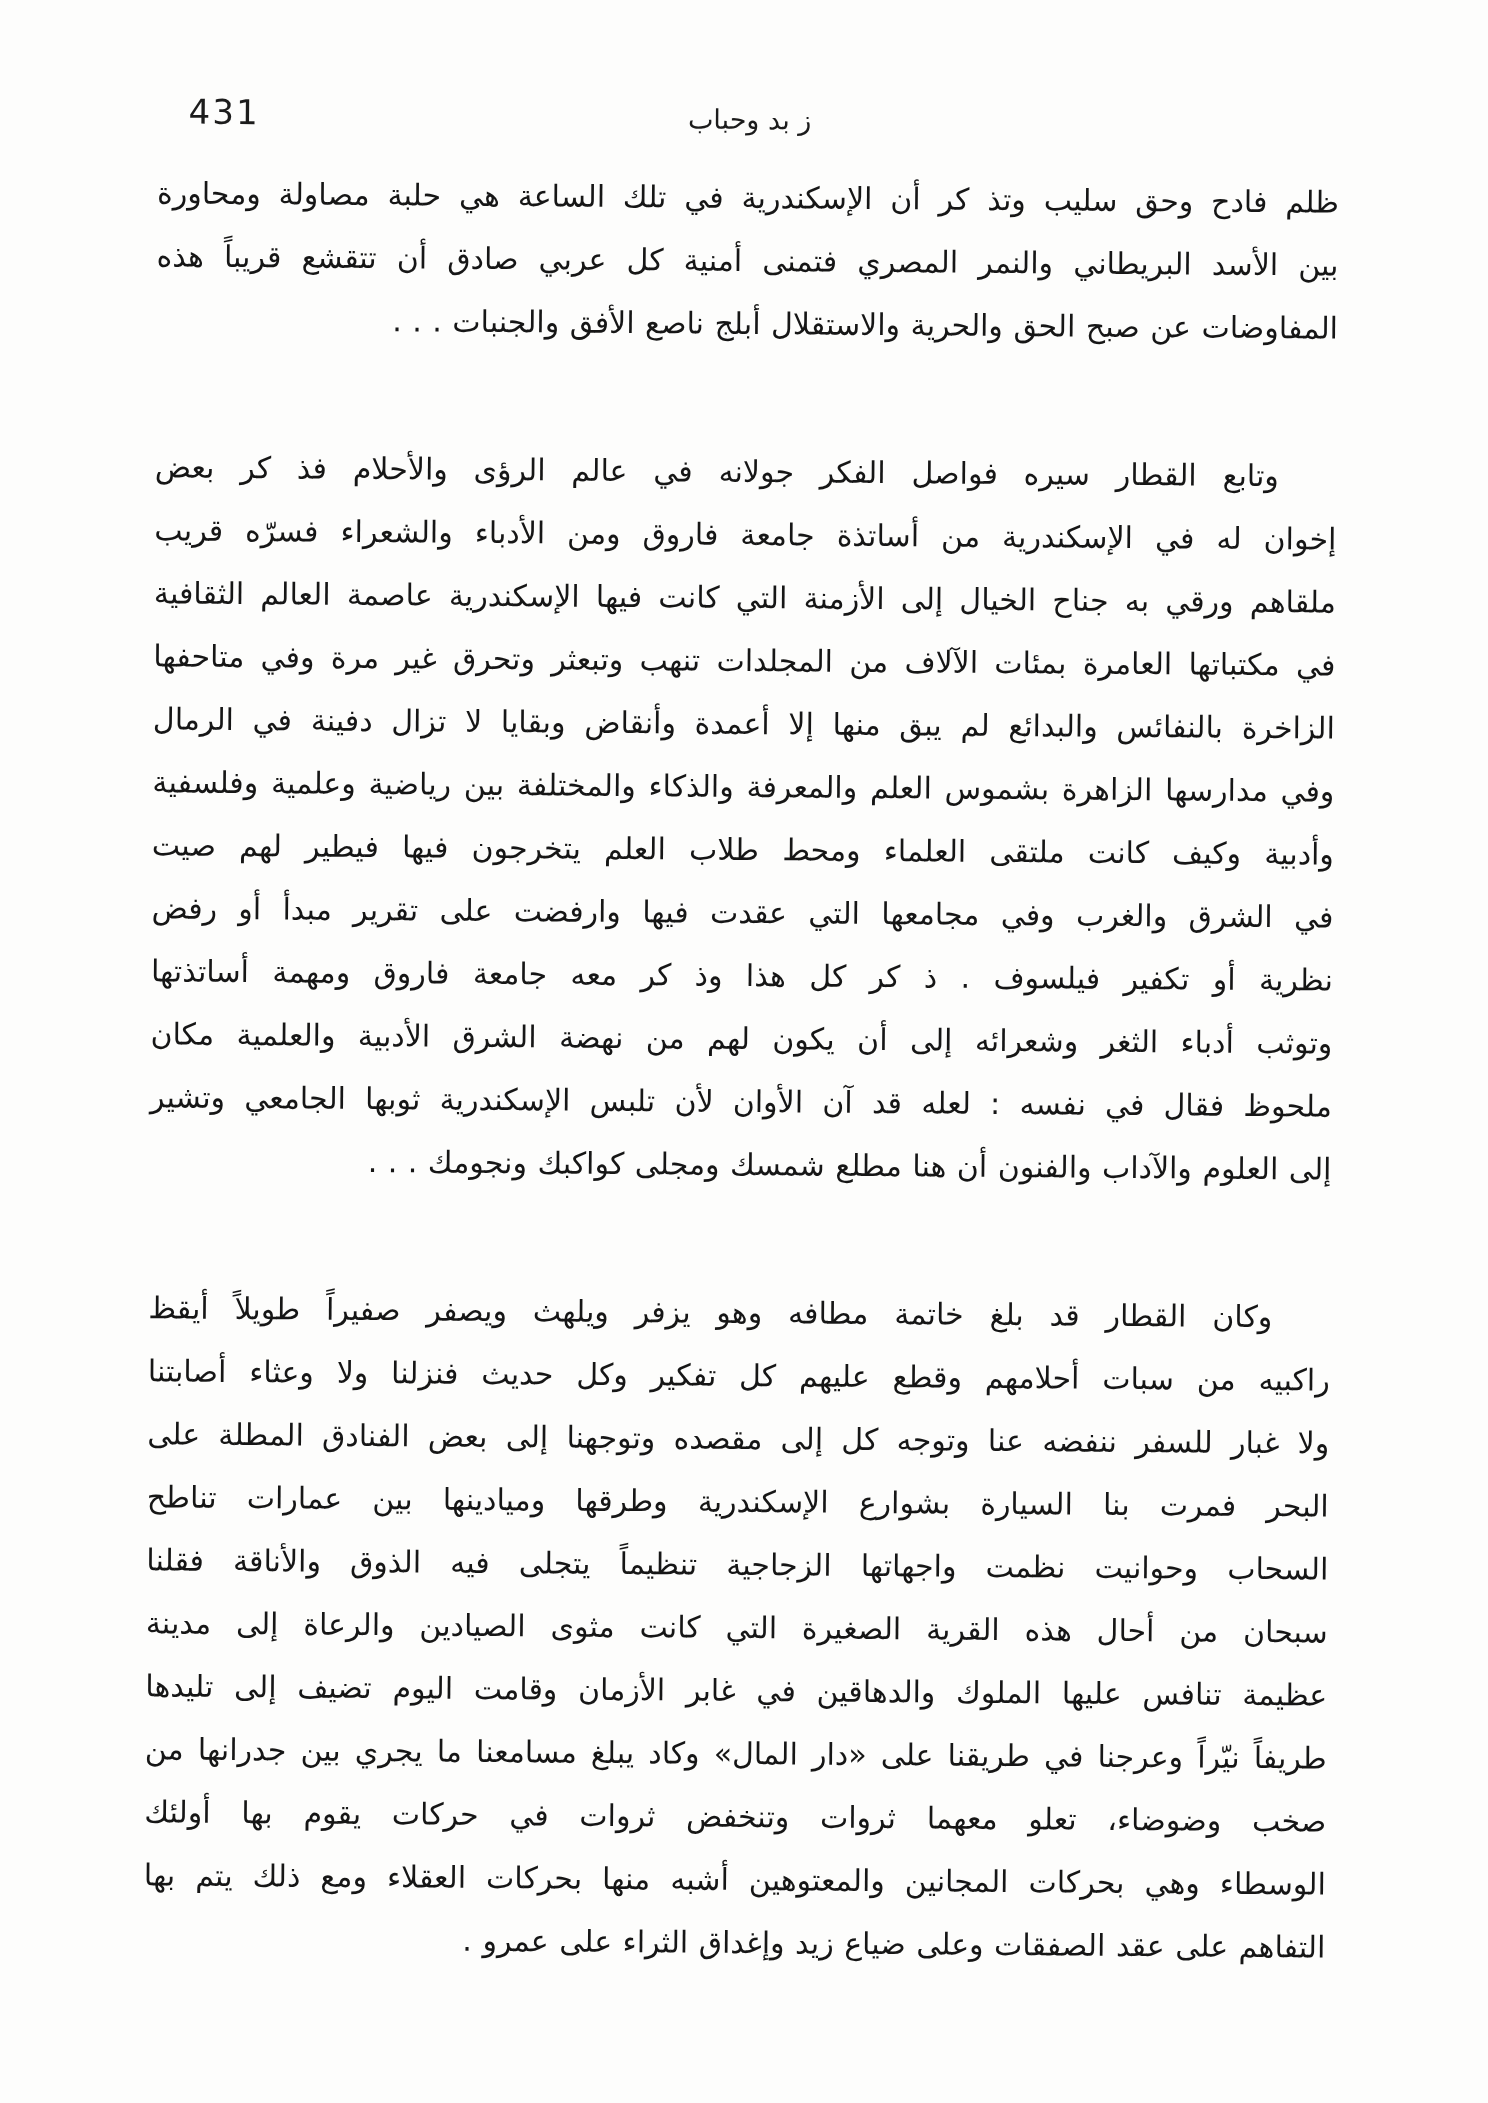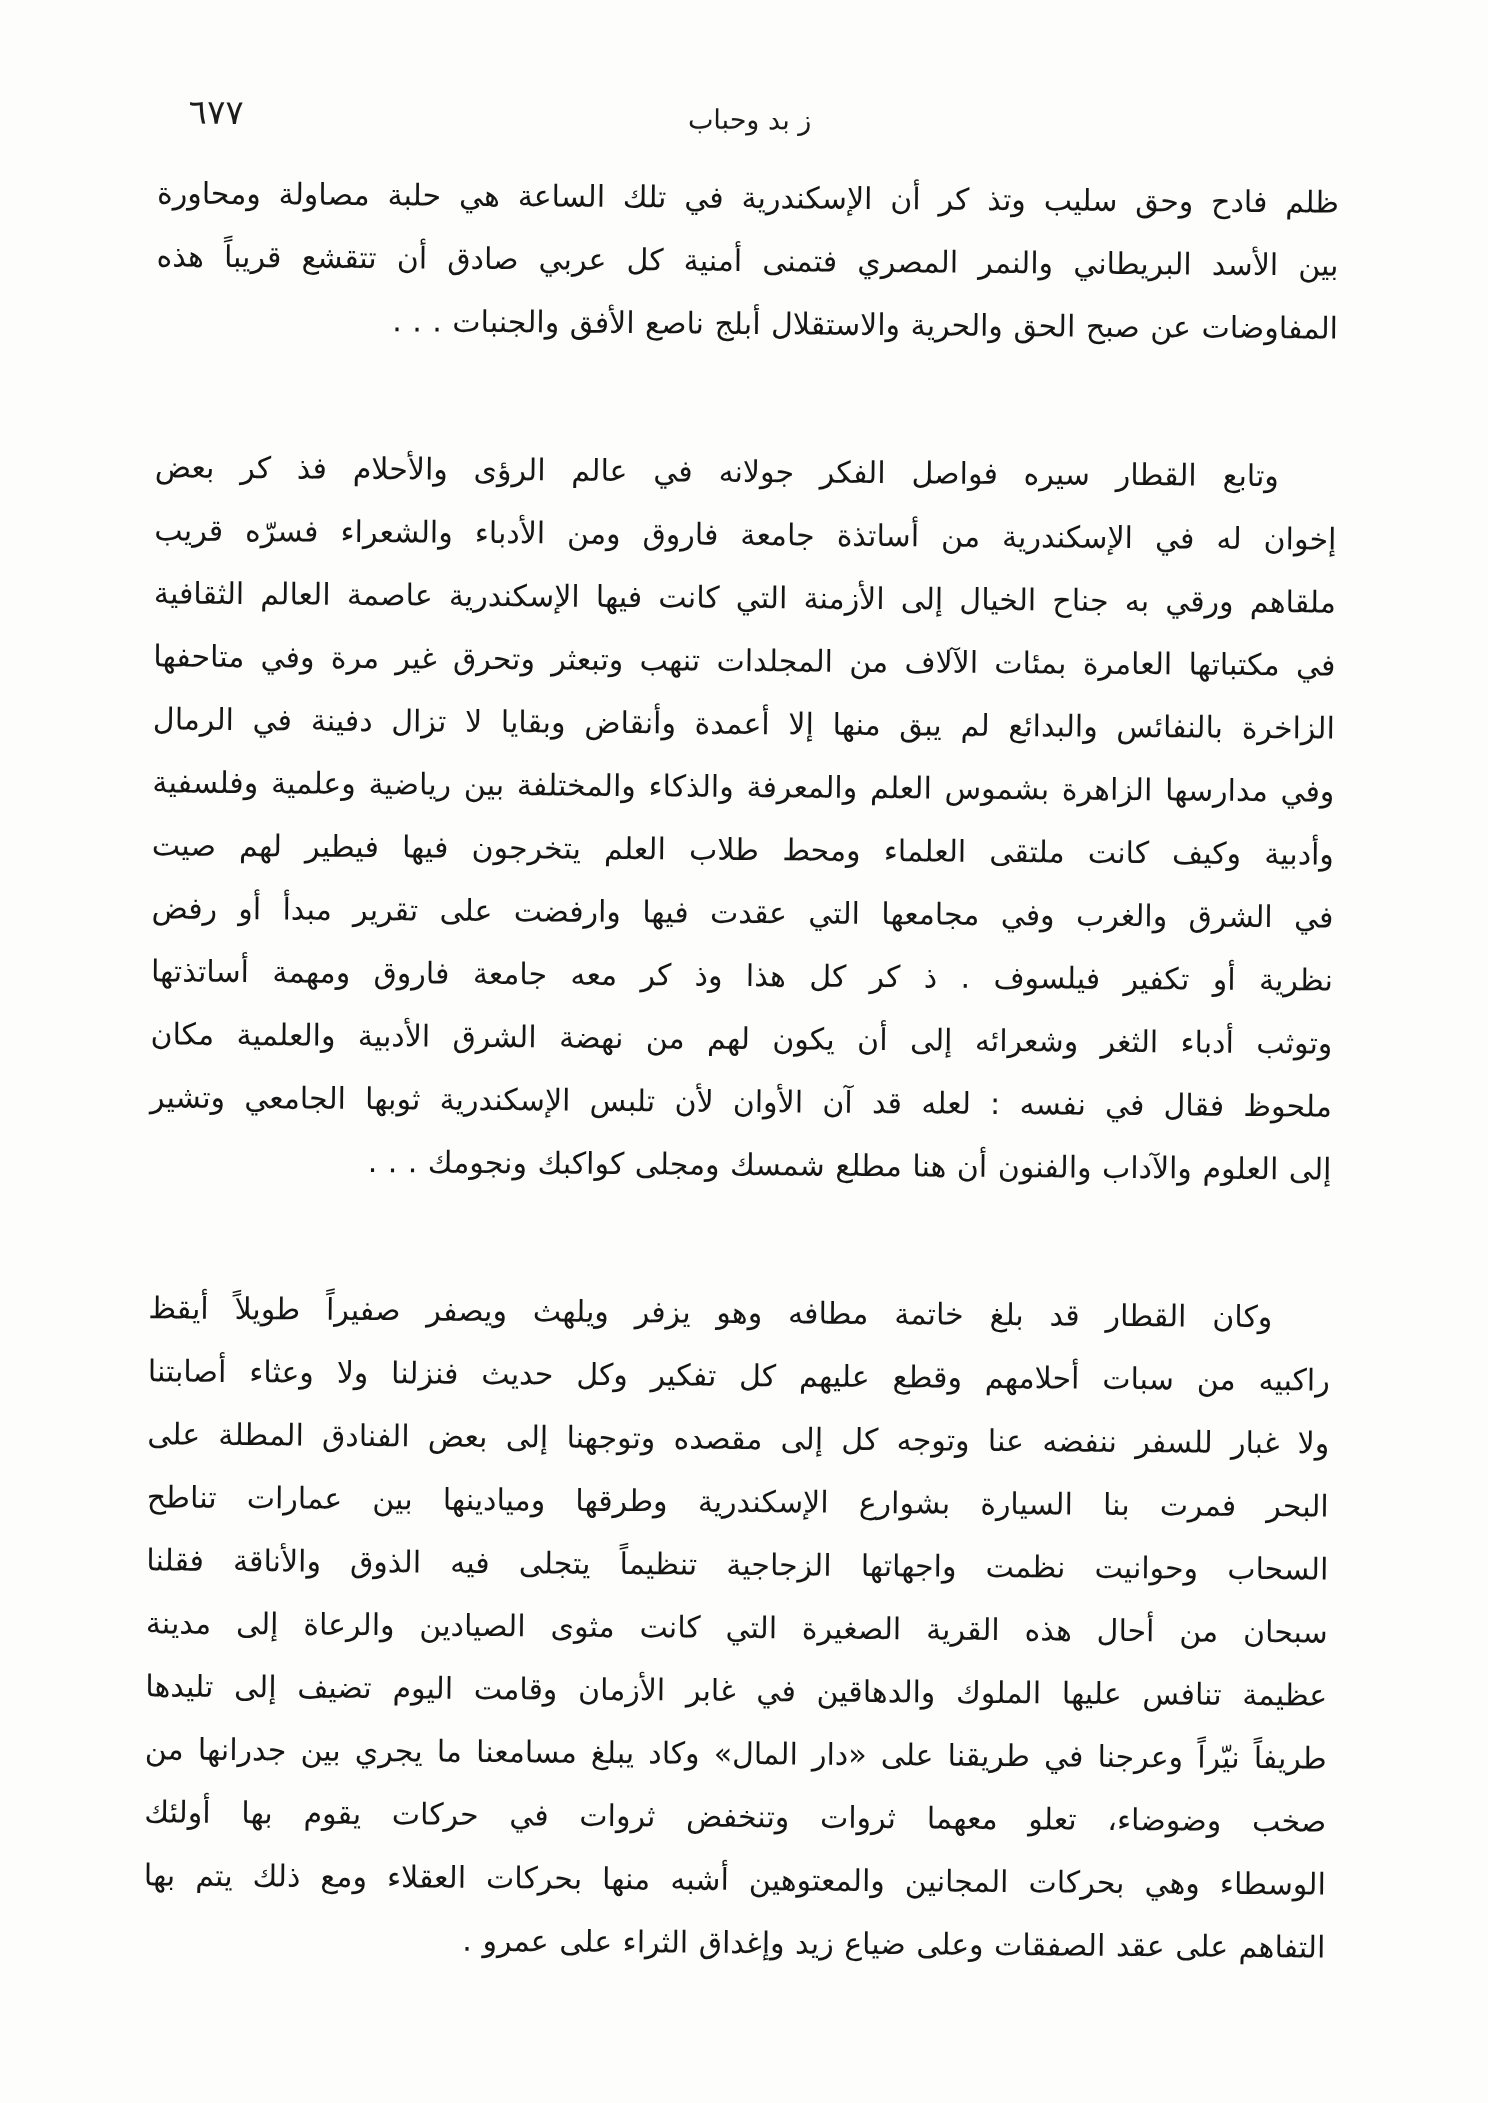--- a/index.html
+++ b/index.html
@@ -65,21 +65,21 @@
     text-align: right;
     text-align-last: right;
   }
 </style>
 </head>
 <body>
 
 <div class="page">
   <div class="scan-tilt">
 
-    <div class="page-number">٦٧٧</div>
+    <div class="page-number">431</div>
 
     <div class="page-title">ز بد وحباب</div>
 
     <div class="text-block" id="text-block">
         <div class="para">
           <div class="line">ظلم فادح وحق سليب وتذ كر أن الإسكندرية في تلك الساعة هي حلبة مصاولة ومحاورة</div>
           <div class="line">بين الأسد البريطاني والنمر المصري فتمنى أمنية كل عربي صادق أن تتقشع قريباً هذه</div>
           <div class="line last">المفاوضات عن صبح الحق والحرية والاستقلال أبلج ناصع الأفق والجنبات . . .</div>
         </div>
         <div class="para indent">

